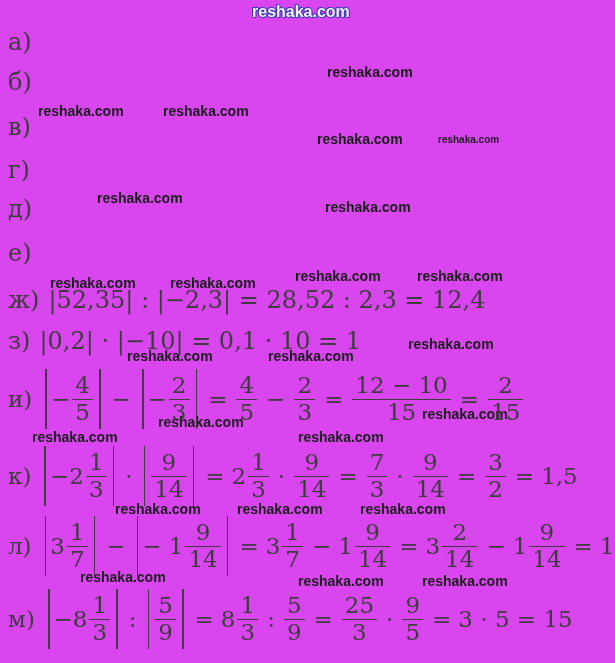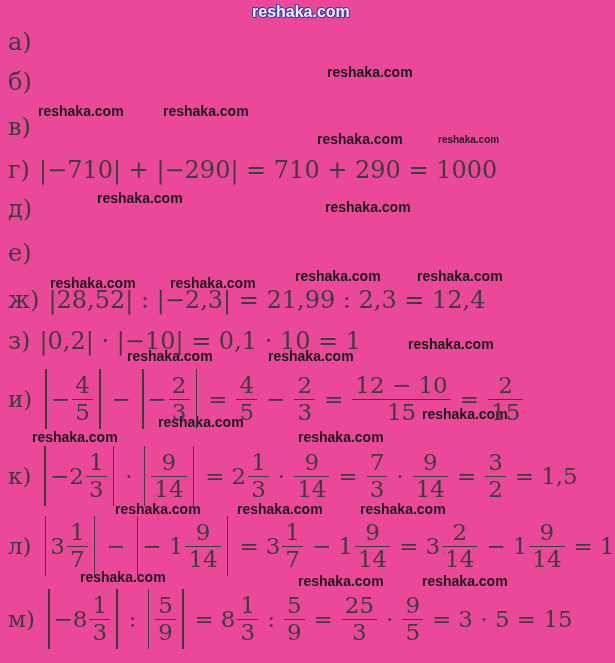--- a/index.html
+++ b/index.html
@@ -1,18 +1,18 @@
 <!DOCTYPE html>
 <html><head>
 <meta charset="utf-8">
 <style>
   html,body{margin:0;padding:0;}
   .page{
     position:relative; width:615px; height:663px;
-    background:#ec4899; overflow:hidden;
+    background:#d946ef; overflow:hidden;
     font-family:"DejaVu Serif", serif;
   }
   .mline{
     position:absolute; display:flex; align-items:center;
     color:#3d3d3d; font-size:24px; white-space:pre; height:30px;
   }
   .mline.tall{ height:64px; font-size:23px; }
   .mlabel{ margin-right:9px; }
   .mtext{ }
   .op{ margin:0 7px; }
@@ -65,23 +65,23 @@
       <div class="wm" style="left: 237px; top: 501px;">reshaka.com</div>
       <div class="wm" style="left: 360px; top: 501px;">reshaka.com</div>
       <div class="wm" style="left: 80px; top: 569px;">reshaka.com</div>
       <div class="wm" style="left: 298px; top: 573px;">reshaka.com</div>
       <div class="wm" style="left: 422px; top: 573px;">reshaka.com</div>
     </div>
   <div id="lines-layer">
       <div class="mline" style="top: 27px; left: 8px;"><span class="mlabel">а)</span></div>
       <div class="mline" style="top: 67px; left: 8px;"><span class="mlabel">б)</span></div>
       <div class="mline" style="top: 112px; left: 8px;"><span class="mlabel">в)</span></div>
-      <div class="mline" style="top: 155px; left: 8px;"><span class="mlabel">г)</span><span class="mtext">|−710| + |−290| = 710 + 290 = 1000</span></div>
+      <div class="mline" style="top: 155px; left: 8px;"><span class="mlabel">г)</span></div>
       <div class="mline" style="top: 194px; left: 8px;"><span class="mlabel">д)</span></div>
       <div class="mline" style="top: 238px; left: 8px;"><span class="mlabel">е)</span></div>
-      <div class="mline" style="top: 285px; left: 8px;"><span class="mlabel">ж)</span><span class="mtext">|28,52| : |−2,3| = 21,99 : 2,3 = 12,4</span></div>
+      <div class="mline" style="top: 285px; left: 8px;"><span class="mlabel">ж)</span><span class="mtext">|52,35| : |−2,3| = 28,52 : 2,3 = 12,4</span></div>
       <div class="mline" style="top: 326px; left: 8px;"><span class="mlabel">з)</span><span class="mtext">|0,2| · |−10| = 0,1 · 10 = 1</span></div>
       <div class="mline tall" style="top: 367px; left: 8px;"><span class="mlabel">и)</span><span class="abar"></span><span class="mtext">−</span><span class="frac"><span class="num">4</span><span class="den">5</span></span><span class="abar"></span><span class="op">−</span><span class="abar"></span><span class="mtext">−</span><span class="frac"><span class="num">2</span><span class="den">3</span></span><span class="abar"></span><span class="op">=</span><span class="frac"><span class="num">4</span><span class="den">5</span></span><span class="op">−</span><span class="frac"><span class="num">2</span><span class="den">3</span></span><span class="op">=</span><span class="frac"><span class="num">12 − 10</span><span class="den">15</span></span><span class="op">=</span><span class="frac"><span class="num">2</span><span class="den">15</span></span></div>
       <div class="mline tall" style="top: 444px; left: 8px;"><span class="mlabel">к)</span><span class="abar"></span><span class="mtext">−2</span><span class="frac"><span class="num">1</span><span class="den">3</span></span><span class="abar"></span><span class="op">·</span><span class="abar"></span><span class="frac"><span class="num">9</span><span class="den">14</span></span><span class="abar"></span><span class="op">=</span><span class="mtext">2</span><span class="frac"><span class="num">1</span><span class="den">3</span></span><span class="op">·</span><span class="frac"><span class="num">9</span><span class="den">14</span></span><span class="op">=</span><span class="frac"><span class="num">7</span><span class="den">3</span></span><span class="op">·</span><span class="frac"><span class="num">9</span><span class="den">14</span></span><span class="op">=</span><span class="frac"><span class="num">3</span><span class="den">2</span></span><span class="op">=</span><span class="mtext">1,5</span></div>
       <div class="mline tall" style="top: 514px; left: 8px;"><span class="mlabel">л)</span><span class="abar"></span><span class="mtext">3</span><span class="frac"><span class="num">1</span><span class="den">7</span></span><span class="abar"></span><span class="op">−</span><span class="abar"></span><span class="mtext">− 1</span><span class="frac"><span class="num">9</span><span class="den">14</span></span><span class="abar"></span><span class="op">=</span><span class="mtext">3</span><span class="frac"><span class="num">1</span><span class="den">7</span></span><span class="op">−</span><span class="mtext">1</span><span class="frac"><span class="num">9</span><span class="den">14</span></span><span class="op">=</span><span class="mtext">3</span><span class="frac"><span class="num">2</span><span class="den">14</span></span><span class="op">−</span><span class="mtext">1</span><span class="frac"><span class="num">9</span><span class="den">14</span></span><span class="op">=</span><span class="mtext">1,5</span></div>
       <div class="mline tall" style="top: 587px; left: 8px;"><span class="mlabel">м)</span><span class="abar"></span><span class="mtext">−8</span><span class="frac"><span class="num">1</span><span class="den">3</span></span><span class="abar"></span><span class="op">:</span><span class="abar"></span><span class="frac"><span class="num">5</span><span class="den">9</span></span><span class="abar"></span><span class="op">=</span><span class="mtext">8</span><span class="frac"><span class="num">1</span><span class="den">3</span></span><span class="op">:</span><span class="frac"><span class="num">5</span><span class="den">9</span></span><span class="op">=</span><span class="frac"><span class="num">25</span><span class="den">3</span></span><span class="op">·</span><span class="frac"><span class="num">9</span><span class="den">5</span></span><span class="op">=</span><span class="mtext">3 · 5 = 15</span></div>
     </div>
 </div>
 
 </body></html>

